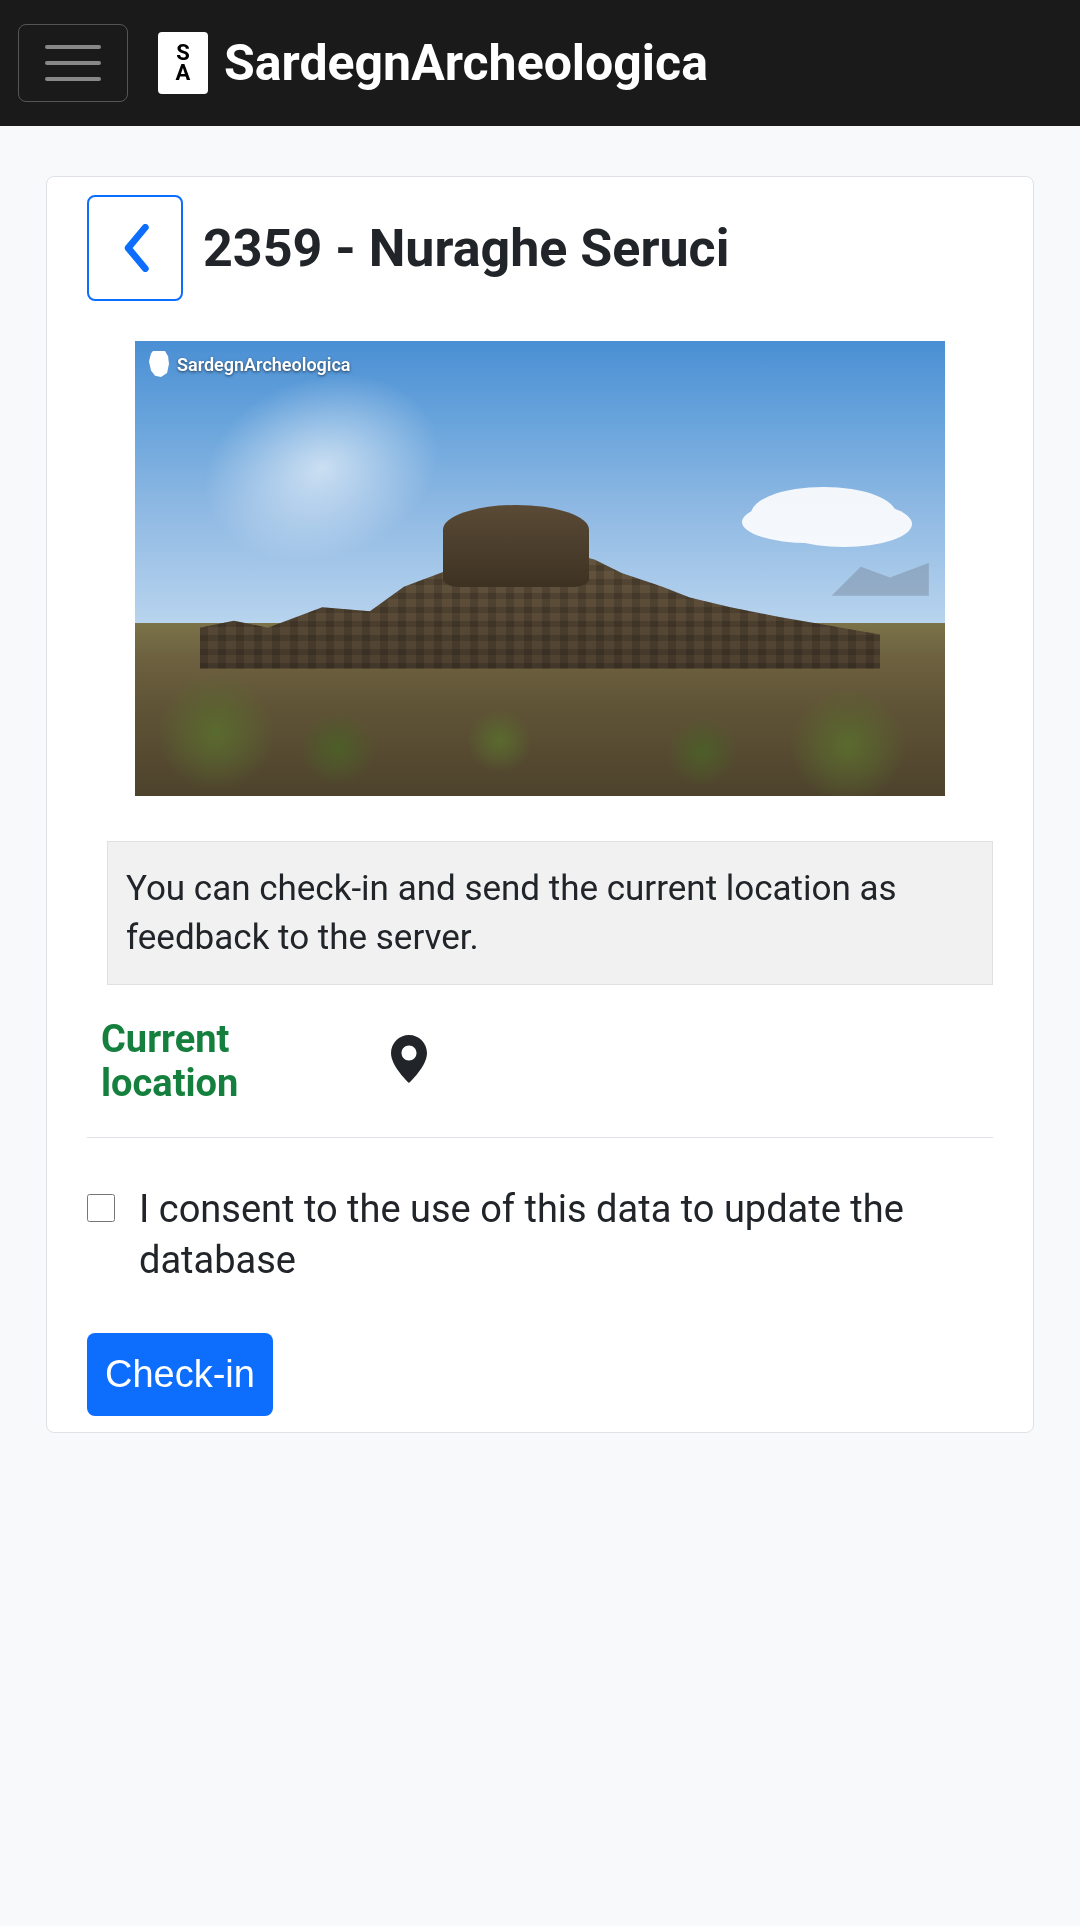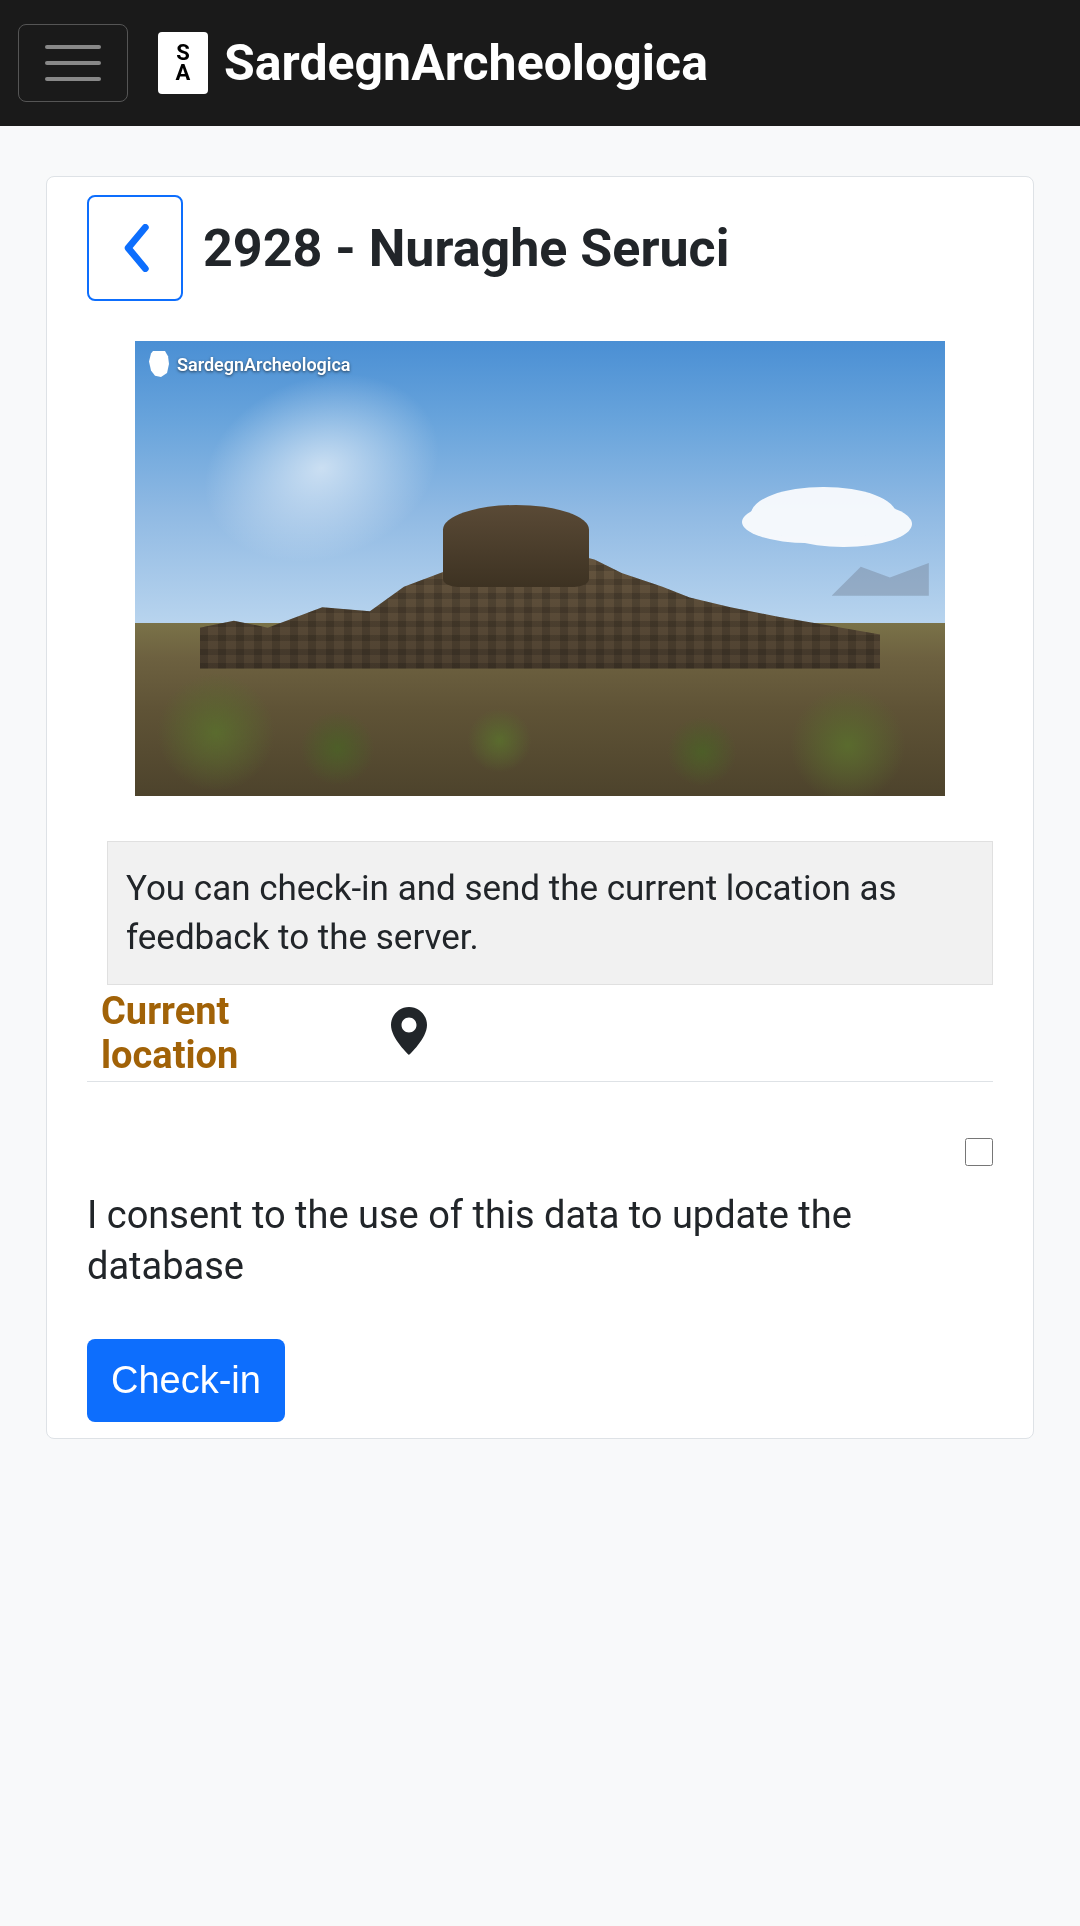--- a/index.html
+++ b/index.html
@@ -276,63 +276,62 @@
     }
     
     .data-table tr.striped {
       background: #f1f1f1;
     }
     
     .data-table th {
       text-align: left;
       font-size: 38px;
       font-weight: 700;
-      padding: 4px 14px;
-      color: #a16207;
+      padding: 32px 14px;
+      color: #15803d;
       vertical-align: middle;
       width: 290px;
     }
     
     .data-table td {
       padding: 16px 14px;
       vertical-align: middle;
     }
     
     .icon-box svg {
       width: 36px;
       height: 48px;
       fill: #212529;
     }
     
     
     .consent-row {
       display: flex;
-      align-items: flex-end;
+      align-items: flex-start;
       gap: 24px;
       padding: 46px 0 46px 0;
       font-size: 38px;
       color: #212529;
       line-height: 1.35;
-      flex-direction: column;
     }
     
     .consent-checkbox {
       width: 28px;
       height: 28px;
       margin-top: 10px;
       flex-shrink: 0;
     }
     
     
     .checkin-btn {
       background: #0d6efd;
       color: #fff;
       border: none;
       border-radius: 8px;
-      padding: 20px 24px;
+      padding: 20px 18px;
       font-size: 38px;
       cursor: pointer;
     }
   </style>
 </head>
 <body>
 
 <nav class="navbar">
   <button class="hamburger-btn">
     <span class="hamburger-line"></span>
@@ -351,21 +350,21 @@
 <div class="container">
   <div class="card">
     
     
     <div class="title-row">
       <button class="back-btn">
         <svg viewBox="0 0 16 28">
           <path d="M14 2 L4 14 L14 26" stroke="#0d6efd" stroke-width="4" fill="none" stroke-linecap="round" stroke-linejoin="round"></path>
         </svg>
       </button>
-      <h1 class="page-title">2928 - Nuraghe Seruci</h1>
+      <h1 class="page-title">2359 - Nuraghe Seruci</h1>
     </div>
     
     
     <div class="site-image">
       <div class="sky"></div>
       <div class="cloud1"></div>
       <div class="cloud2"></div>
       <div class="mountain"></div>
       <div class="ground"></div>
       <div class="ruins"></div>

